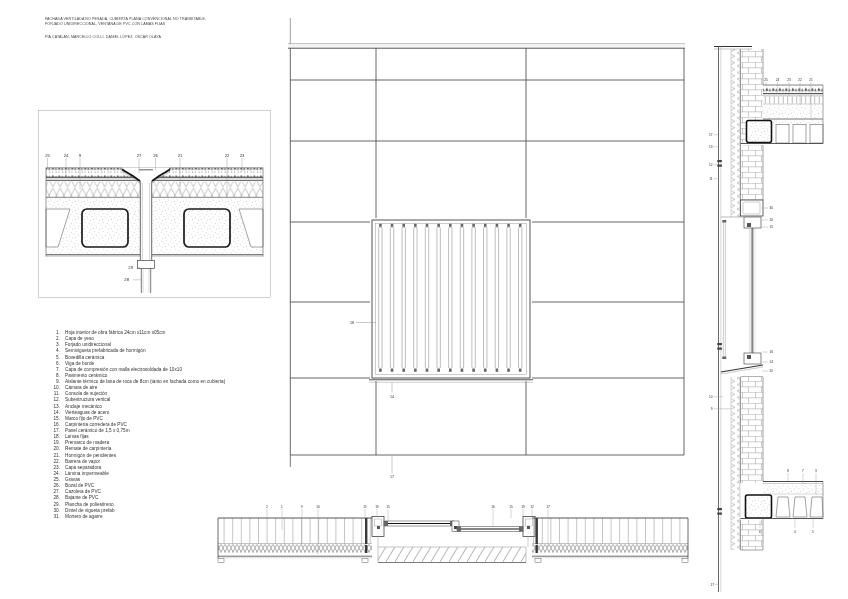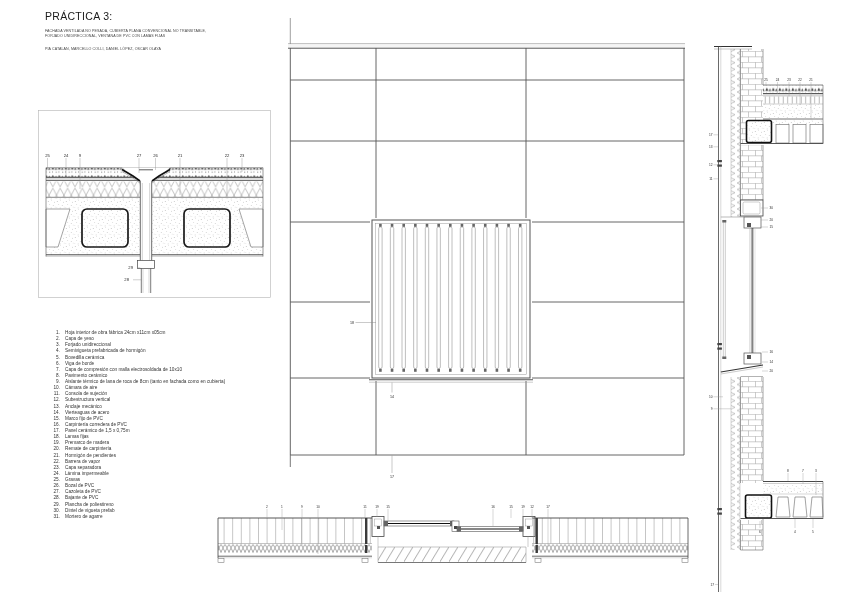--- a/index.html
+++ b/index.html
@@ -66,21 +66,20 @@
   <pattern id="pChevR" width="9" height="6.5" patternUnits="userSpaceOnUse">
     <path d="M1,0 L8,3.25 L1,6.5" fill="none" stroke="#888" stroke-width=".5"></path>
   </pattern>
   <pattern id="pRoofIns" width="4.5" height="8" patternUnits="userSpaceOnUse">
     <path d="M2.2,.5 V7.5" stroke="#777" stroke-width=".55"></path>
   </pattern>
 </defs>
 </svg>
 
 <div class="abs title-block">
-  <div class="sheet-title">PRÁCTICA 3:</div>
   <div class="sheet-sub first">FACHADA VENTILADA NO PESADA, CUBIERTA PLANA CONVENCIONAL NO TRANSITABLE,</div>
   <div class="sheet-sub">FORJADO UNIDIRECCIONAL, VENTANA DE PVC CON LAMAS FIJAS</div>
   <div class="team">PIA CATALÁN, MARCELLO COLLI, DANIEL LÓPEZ, OSCAR OLAYA</div>
 </div>
 
 <svg class="abs" style="left:38px;top:110px" width="233" height="188" viewBox="0 0 233 188">
   <rect x=".4" y=".4" width="232.2" height="187.2" fill="none" stroke="#b3b3b3" stroke-width=".6"></rect>
   <g>
     <line x1="8" y1="57.7" x2="225" y2="57.7" stroke="#555" stroke-width=".6"></line>
     <rect x="8" y="58.2" width="217" height="8.6" fill="url(#pGrav)"></rect>

